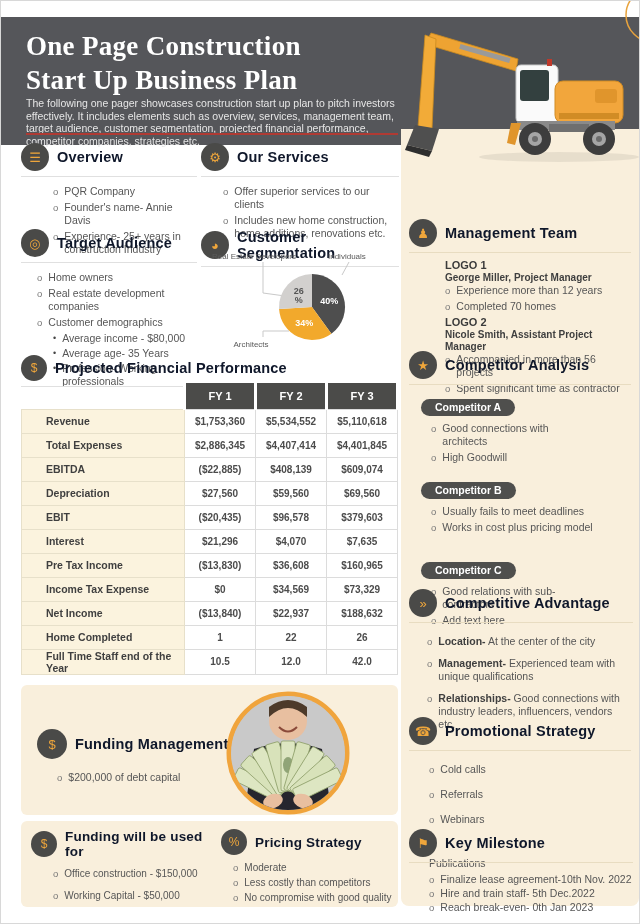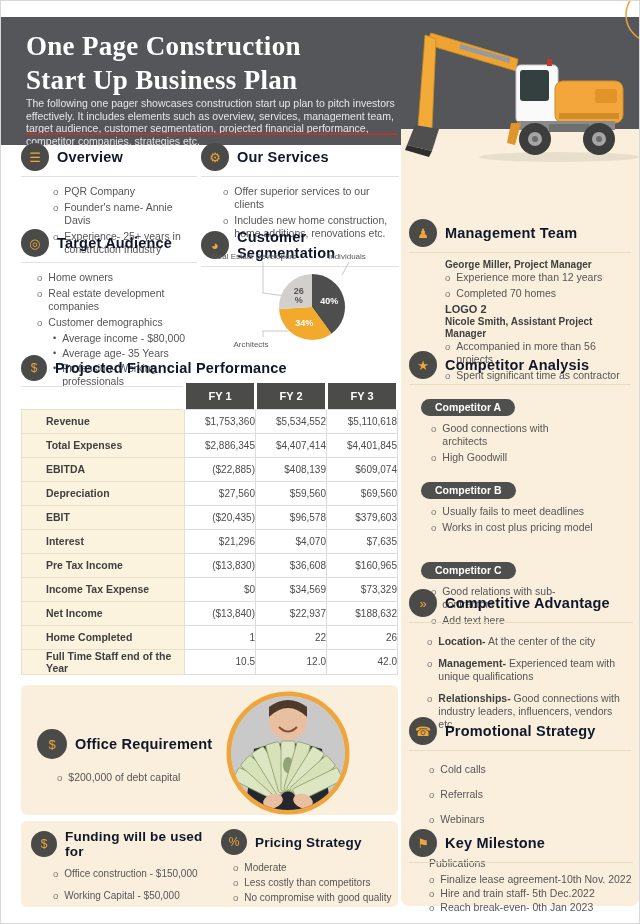--- a/index.html
+++ b/index.html
@@ -30,21 +30,21 @@
   .sublist .marker { color:#444; font-size:9px; line-height:13px; }
 
   .abs { position:absolute; }
 
   
   .fin-table { border-collapse:collapse; table-layout:fixed; width:378px; font-size:10px; }
   .fin-table th.blank { background:transparent; border:none; width:163px; }
   .fin-table th.fy { background:#4b4b49; color:#ffffff; font-size:11px; font-weight:bold; height:26px; border-left:3px solid #ffffff; border-right:3px solid #ffffff; width:71px; }
   .fin-table td { height:24px; border:1px solid #dcdcdc; }
   .fin-table td.rlabel { background:#fbf3de; border-color:#e7e0ca; font-weight:bold; color:#3f3f3f; font-size:10.5px; padding-left:24px; }
-  .fin-table td.rval { text-align:right; color:#4c4c4c; }
+  .fin-table td.rval { text-align:center; color:#4c4c4c;font-weight:bold; }
 
   
   .pill { display:inline-block; background:#4f4f4d; color:#ffffff; font-weight:bold; font-size:10.5px; line-height:17px; border-radius:9px; padding:0 14px; }
 
   .logo-label { font-weight:bold; font-size:11px; color:#3b3b3b; line-height:13px; }
   .member-name { font-weight:bold; font-size:10px; color:#3f3f3f; line-height:12px; }
 
   .adv-item { display:flex; gap:6px; font-size:10.5px; color:#565656; line-height:13px; margin-bottom:9px; }
   .adv-item b { color:#3f3f3f;text-align:right; }
 
@@ -73,20 +73,21 @@
   </svg>
 
   <div class="right-panel on-cream">
 
     <div class="abs" style="left:8px; top:90px; width:222px;">
       <div class="sec-head underlined">
         <div class="icon-circle">♟</div>
         <div class="sec-title">Management Team</div>
       </div>
       <div style="margin:6px 0 0 36px;">
+        <div class="logo-label">LOGO 1</div>
         <div class="member-name">George Miller, Project Manager</div>
         <div class="blist">
 
         <div class="item">
               <span class="marker">o</span>
               <span>Experience more than 12 years</span>
             </div>
             <div class="item">
               <span class="marker">o</span>
               <span>Completed  70 homes</span>
@@ -456,21 +457,21 @@
           <td class="rval">10.5</td>
           <td class="rval">12.0</td>
           <td class="rval">42.0</td>
         </tr>
       </tbody>
   </table>
 
   <div class="panel abs" style="left:20px; top:684px; width:377px; height:130px; overflow:visible;">
     <div class="sec-head abs" style="left:16px; top:44px;">
       <div class="icon-circle" style="width:30px;height:30px;">$</div>
-      <div class="sec-title">Office Requirement</div>
+      <div class="sec-title">Funding Management</div>
     </div>
     <div class="blist abs" style="left:36px; top:86px;">
 
     <div class="item">
           <span class="marker">o</span>
           <span>$200,000 of debt capital</span>
         </div>
       </div>
 
     <svg class="abs" style="left:205px; top:6px;" width="124" height="124" viewBox="0 0 124 124">

